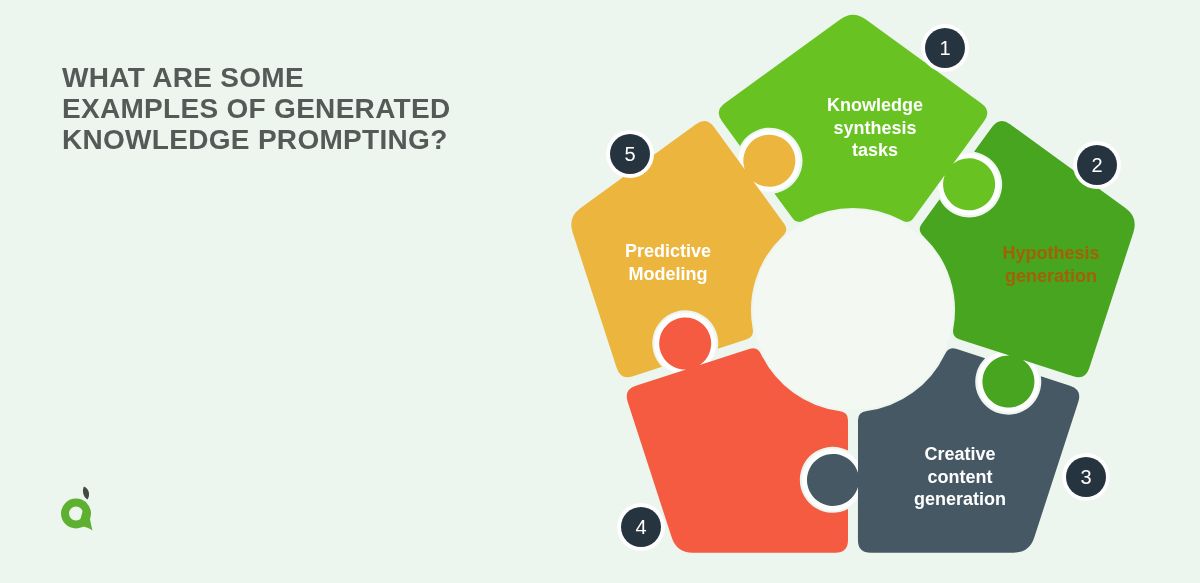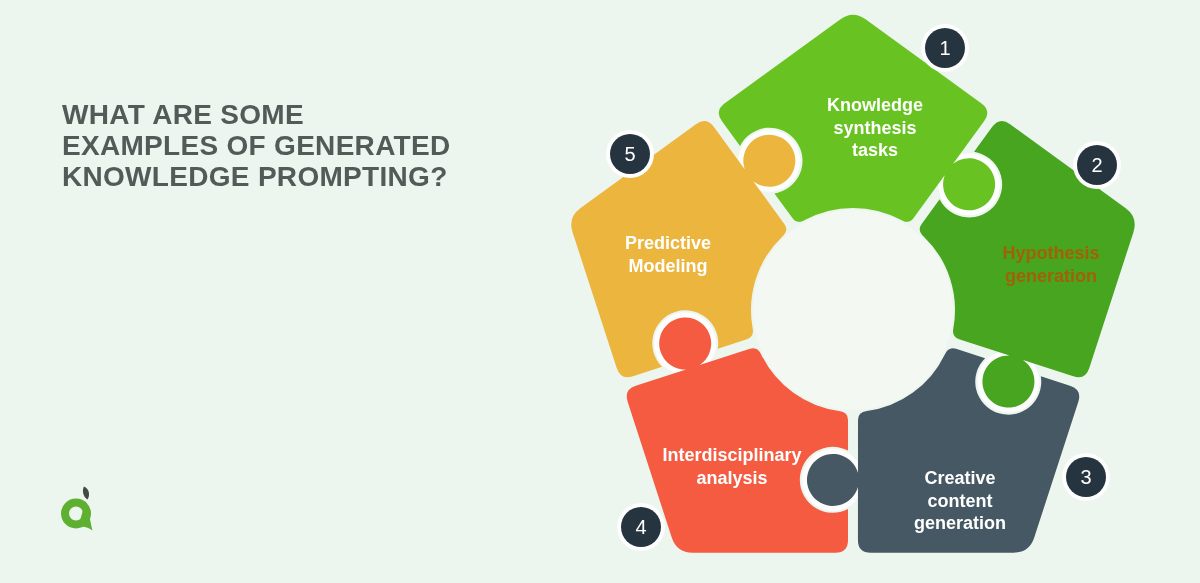--- a/index.html
+++ b/index.html
@@ -4,31 +4,31 @@
 <style>
   html,body { margin:0; padding:0; }
   .canvas {
     position:relative; width:1200px; height:583px; overflow:hidden;
     font-family:"Liberation Sans", sans-serif;
     background:#edf5ef;
   }
   .title {
     position:absolute; left:62px; top:62px;
     font-size:28px; line-height:31px; font-weight:700; letter-spacing:.3px;
-    white-space:pre-line; color:#545a58;margin-top:37px;
+    white-space:pre-line; color:#545a58;
   }
   .puzzle-svg { position:absolute; left:0; top:0; width:1200px; height:583px; }
   .piece-label {
     position:absolute; transform:translate(-50%,-50%);
     text-align:center; font-weight:700; font-size:18px; line-height:22.5px;
     white-space:pre-line; color:#ffffff;
   }
   .label-1 { left:855px;  top:128px; }
   .label-2 { left:1051px; top:264px; }
-  .label-3 { left:960px;  top:477px;margin-top:24px; }
+  .label-3 { left:960px;  top:477px; }
   .label-4 { left:732px;  top:466px; }
   .label-5 { left:668px;  top:254px; }
   .badge-num {
     font-family:"Liberation Sans", sans-serif;
     font-size:20px; font-weight:400; fill:#ffffff; text-anchor:middle;
   }
   .brand {
     position:absolute; left:57px; top:486px;
     display:flex; align-items:flex-end; gap:7px;
   }
@@ -115,23 +115,21 @@
   </svg>
 
   <div class="piece-label label-1" style="color: rgb(255, 255, 255); margin-left: 20px;">Knowledge
 synthesis
 tasks</div>
   <div class="piece-label label-2" style="color: #a16207;">Hypothesis
 generation</div>
   <div class="piece-label label-3" style="color: rgb(255, 255, 255);">Creative
 content
 generation</div>
-  <div class="piece-label label-4" style="color: rgb(255, 255, 255);">Interdisciplinary
-analysis</div>
-  <div class="piece-label label-5" style="color: rgb(255, 255, 255);">Predictive
+  <div class="piece-label label-5" style="color: rgb(255, 255, 255); margin-top: 8px;">Predictive
 Modeling</div>
 
   <div class="brand">
     <svg width="40" height="46" viewBox="0 0 40 46">
       <path d="M27,0.5 C32,2.5 33.5,9 30.5,13.5 C25.5,10.5 25,3.5 27,0.5 Z" fill="#434a40"></path>
       <path fill-rule="evenodd" d="M34,27.5 A15,15 0 1 0 4,27.5 A15,15 0 1 0 34,27.5 Z
                M26,27.5 A7,7 0 1 1 12,27.5 A7,7 0 1 1 26,27.5 Z" fill="#5eb130"></path>
       <path d="M28.5,15 C32,23 33,36 35.5,44.5 C30.5,41 25,40 21.5,40 Z" fill="#5eb130"></path>
     </svg>
   </div>

